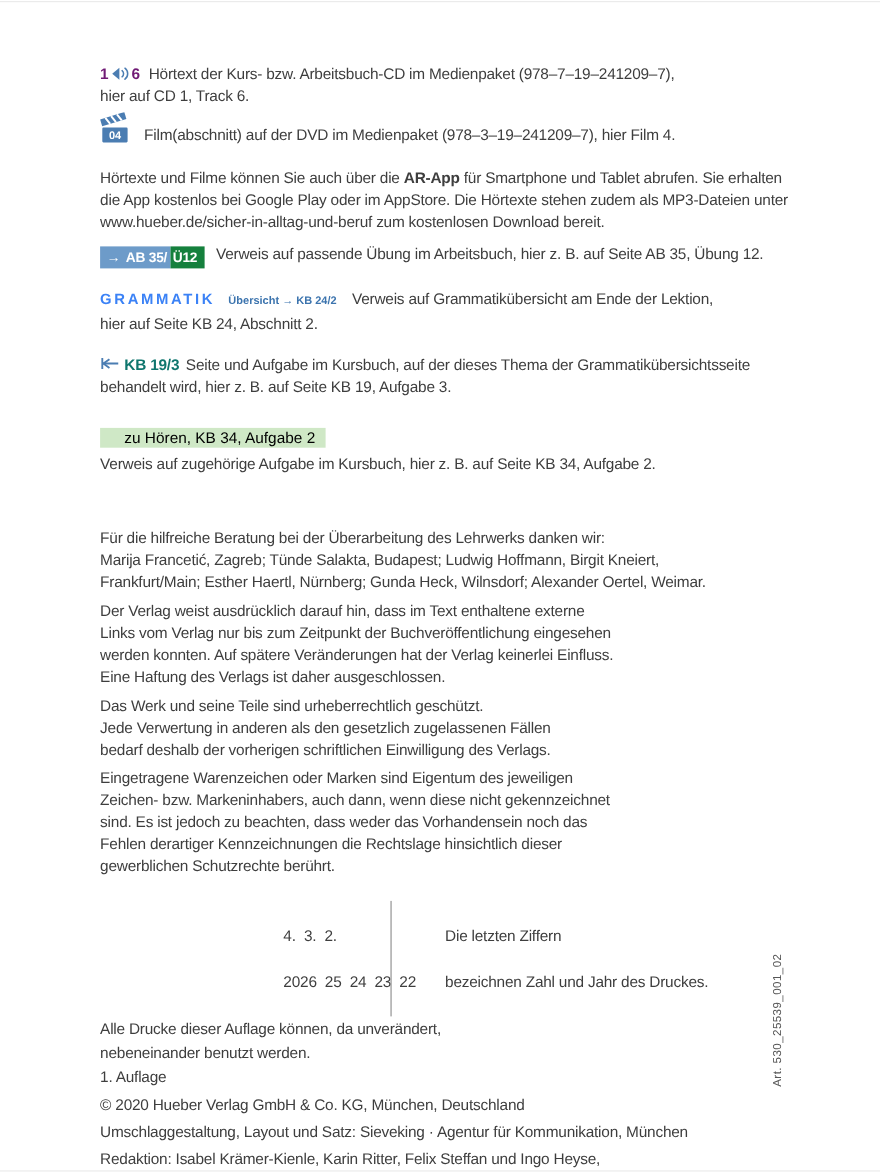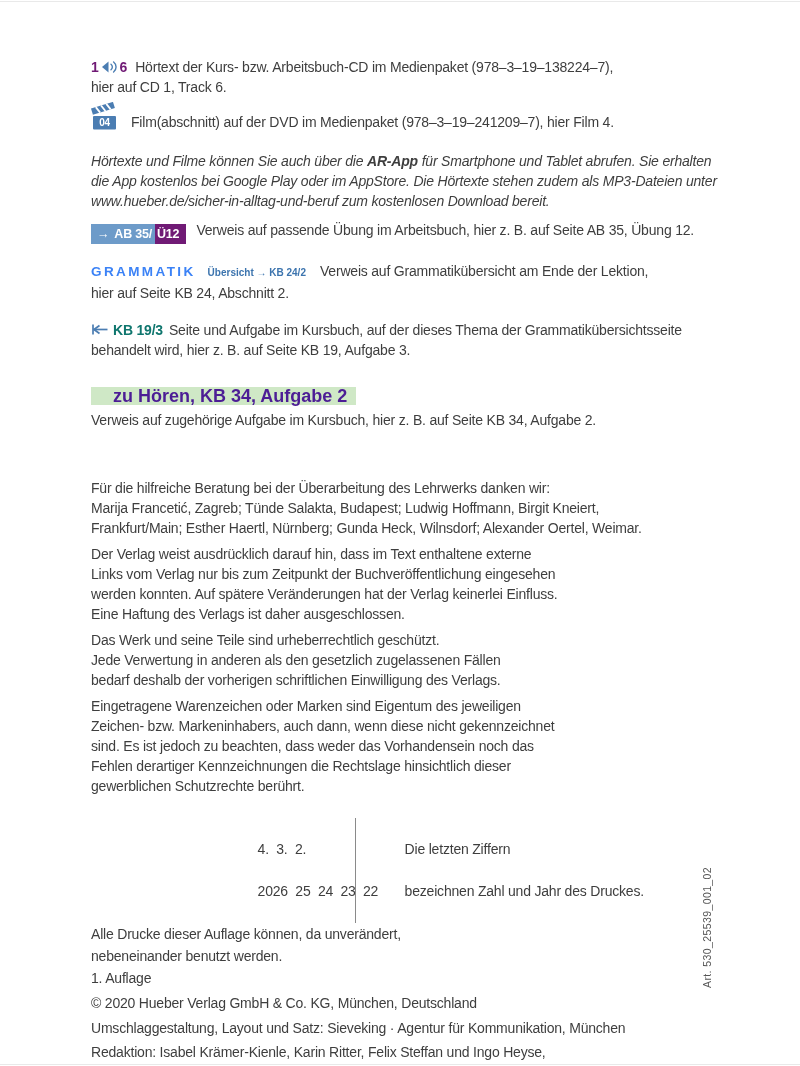--- a/index.html
+++ b/index.html
@@ -16,47 +16,47 @@
   }
   .para { white-space:nowrap; }
   .ref-cluster { font-weight:bold; color:#701a75; margin-right:8px; }
   .ref-cluster svg { vertical-align:-2px; margin:0 2px; }
 
   
   .film-row { display:flex; align-items:flex-end; gap:10px; margin-top:4px; height:32px; }
   .film-row .film-text { padding-bottom:1px; }
 
   
-  .mt-ar { margin-top:18px;font-style:italic; }
+  .mt-ar { margin-top:18px; }
   .mt-ab { margin-top:9px; }
   .mt-gram { margin-top:17px; }
   .mt-kb { margin-top:17px; }
   .mt-green { margin-top:27px; }
   .mt-thanks { margin-top:48px; }
   .mt-para { margin-top:6px; }
   .mt-druck { margin-top:22px; }
 
   
   .badge-ab { display:inline-flex; font-weight:bold; font-size:12.5px; color:#fff;
               vertical-align:-3px; margin-right:10px; line-height:16px; }
   .badge-ab .seg1 { background:#6d9bc9; padding:2px 3px 2px 6px; display:inline-flex; gap:5px; }
-  .badge-ab .seg2 { background:#701a75; padding:2px 7px 2px 2px; }
+  .badge-ab .seg2 { background:#15803d; padding:2px 7px 2px 2px; }
 
   
   .gram-head { color:#3b82f6; font-weight:bold; font-size:13.5px; letter-spacing:2.4px; }
   .gram-sub  { color:#3c74ae; font-weight:bold; font-size:10px; letter-spacing:0;
                margin-left:12px; margin-right:14px; }
 
   
   .kb-cluster { color:#0f766e; font-weight:bold; margin-right:6px; }
   .kb-cluster svg { vertical-align:-1px; margin-right:4px; }
 
   
-  .green-badge { display:inline-block; background:#cfe8c6; color:#4c1d95; font-weight:bold;
-                 font-size:18px; line-height:18px; padding:0 9px 0 22px; letter-spacing:0; }
+  .green-badge { display:inline-block; background:#cfe8c6; color:#000000; font-weight:normal;
+                 font-size:14px; line-height:18px; padding:0 9px 0 22px; letter-spacing:0; }
   .green-badge-row { margin-bottom:3px; }
 
   
   .druck-row { display:flex; line-height:21px;justify-content:center; }
   .druck-left { width:127px; white-space:pre; }
   .druck-divider { width:1px; background:#8a8a8a; margin-right:19px; }
   .druck-right { white-space:pre; }
   .printing-lines { line-height:22px; white-space:nowrap; }
   .imprint { line-height:24.5px; margin-top:2px; white-space:nowrap; }
 
@@ -73,21 +73,21 @@
 <div class="page-edge top"></div>
 <div class="page-edge bottom"></div>
 
 <div class="content">
 
   <div class="para">
     <span class="ref-cluster"><span>1</span><svg width="17" height="14" viewBox="0 0 17 14">
           <polygon points="7.5,1.5 7.5,12.5 1,7" fill="#4b7db2"></polygon>
           <path d="M10,4.2 a3.6,3.6 0 0 1 0,5.6" fill="none" stroke="#4b7db2" stroke-width="1.4" stroke-linecap="round"></path>
           <path d="M12.6,2 a6.3,6.3 0 0 1 0,10" fill="none" stroke="#4b7db2" stroke-width="1.4" stroke-linecap="round"></path>
-        </svg><span>6</span></span><span>Hörtext der Kurs- bzw. Arbeitsbuch-CD im Medienpaket (978–3–19–138224–7),</span><br>
+        </svg><span>6</span></span><span>Hörtext der Kurs- bzw. Arbeitsbuch-CD im Medienpaket (978–7–19–241209–7),</span><br>
     <span>hier auf CD 1, Track 6.</span>
   </div>
 
   <div class="film-row">
     <svg width="30" height="31" viewBox="0 0 30 31">
       <g transform="rotate(-17 3 13)">
         <rect x="2" y="6" width="23" height="6.5" fill="#4b7db2"></rect>
         <path d="M7,6 l2.6,6.5 M12.5,6 l2.6,6.5 M18,6 l2.6,6.5" stroke="#ffffff" stroke-width="1.8"></path>
       </g>
       <rect x="2" y="14" width="23" height="13.5" rx="1" fill="#4b7db2"></rect>

